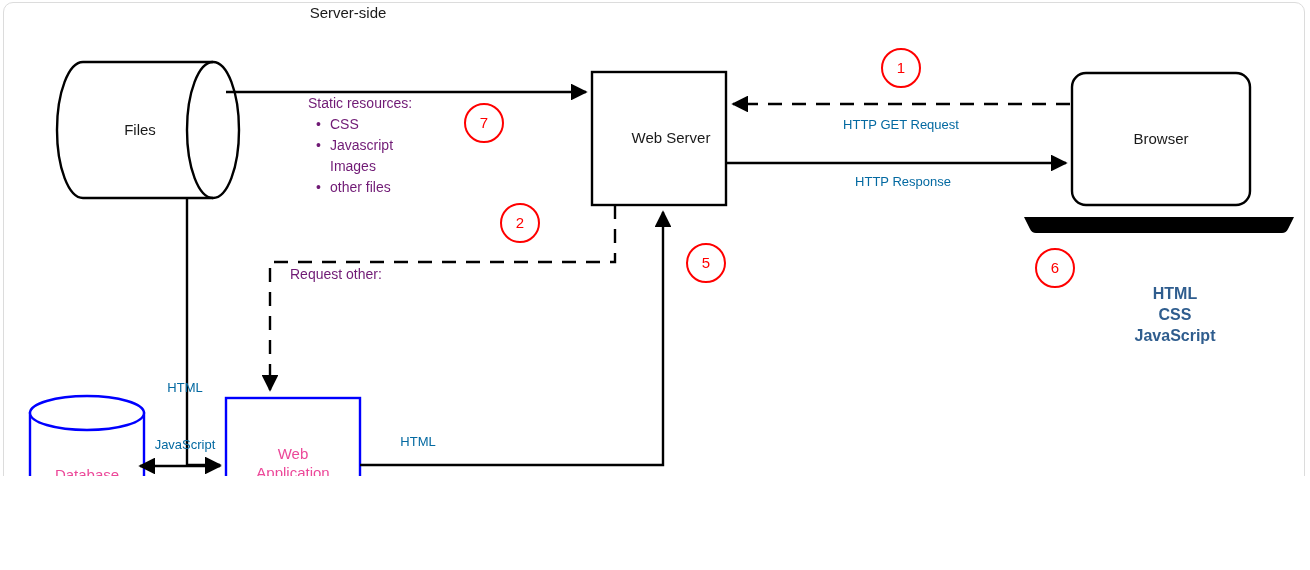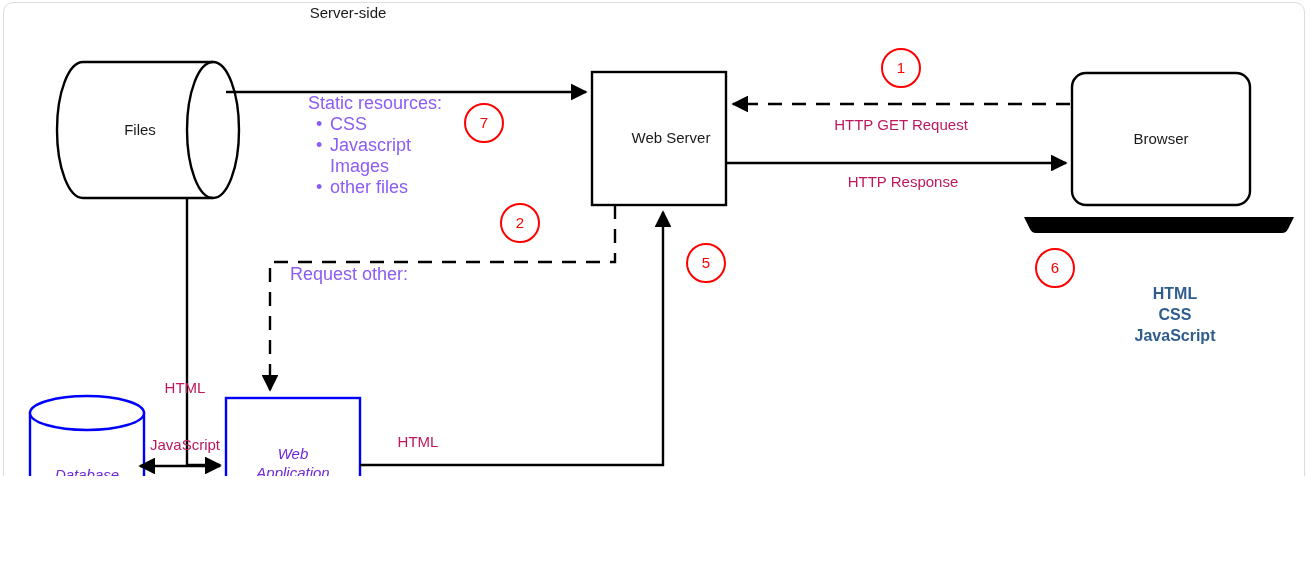--- a/index.html
+++ b/index.html
@@ -28,47 +28,47 @@
   }
   svg.layer {
     position: absolute;
     left: 0;
     top: 0;
     width: 1310px;
     height: 570px;
   }
   .lbl {
     position: absolute;
-    color: #be185d;
+    color: #0369a1;
+    font-size: 13px;
+    line-height: 19px;
+    white-space: pre;
+  }
+  .lbl.center { text-align: center; }
+  .node-text {
+    position: absolute;
     font-size: 15px;
     line-height: 19px;
-    white-space: pre;
-  }
-  .lbl.center { text-align: center; }
-  .node-text {
-    position: absolute;
-    font-size: 15px;
-    line-height: 19px;
     text-align: center;
     color: #1a1a1a;
   }
-  .blue-text { color: #6d28d9; font-style: italic; }
+  .blue-text { color: #ec4899; }
   .stack-text {
     position: absolute;
     color: #2f5d8e;
     font-size: 16px;
     line-height: 21px;
     font-weight: bold;
     text-align: center;
   }
   .bullets {
     position: absolute;
-    font-size: 18px;
+    font-size: 14px;
     line-height: 21px;
-    color: #8b5cf6;
+    color: #701a75;
   }
   .bullets .hd { margin: 0 0 0 0; }
   .bullets ul {
     margin: 0;
     padding: 0 0 0 22px;
     list-style: none;
   }
   .bullets li { position: relative; }
   .bullets li.dot::before {
     content: "\2022";

